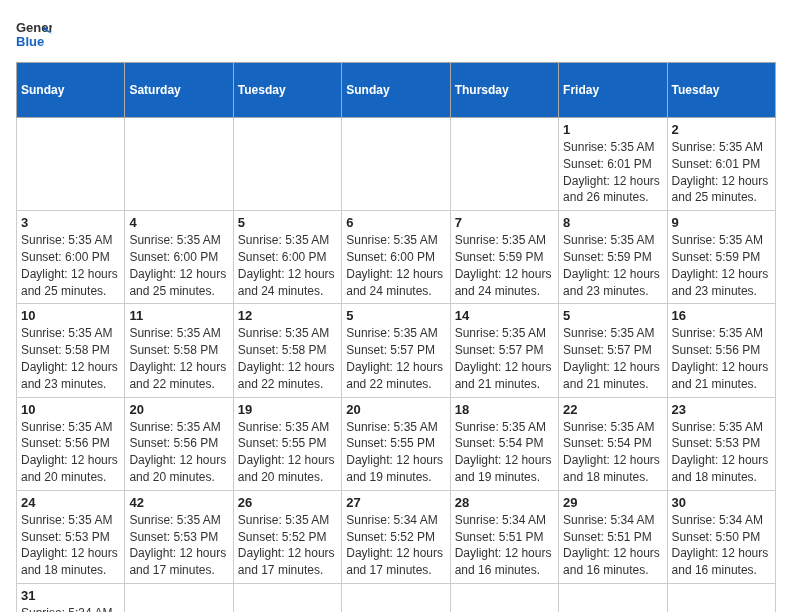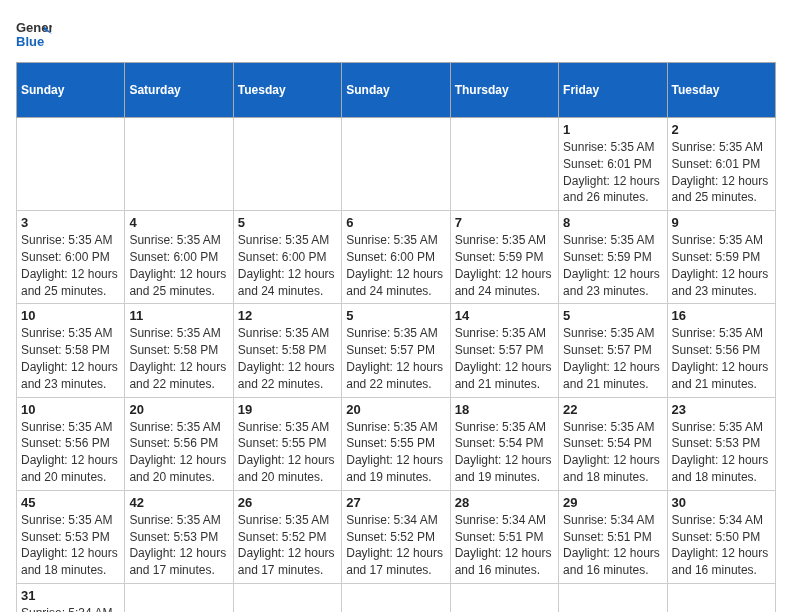--- a/index.html
+++ b/index.html
@@ -250,21 +250,21 @@
         </td>
         <td>
           <div class="day-number">23</div>
           <div class="day-info" style="white-space: pre-line;">Sunrise: 5:35 AM
 Sunset: 5:53 PM
 Daylight: 12 hours and 18 minutes.</div>
         </td>
       </tr>
       <tr>
         <td>
-          <div class="day-number">45</div>
+          <div class="day-number">24</div>
           <div class="day-info" style="white-space: pre-line;">Sunrise: 5:35 AM
 Sunset: 5:53 PM
 Daylight: 12 hours and 18 minutes.</div>
         </td>
         <td>
           <div class="day-number">42</div>
           <div class="day-info" style="white-space: pre-line;">Sunrise: 5:35 AM
 Sunset: 5:53 PM
 Daylight: 12 hours and 17 minutes.</div>
         </td>

